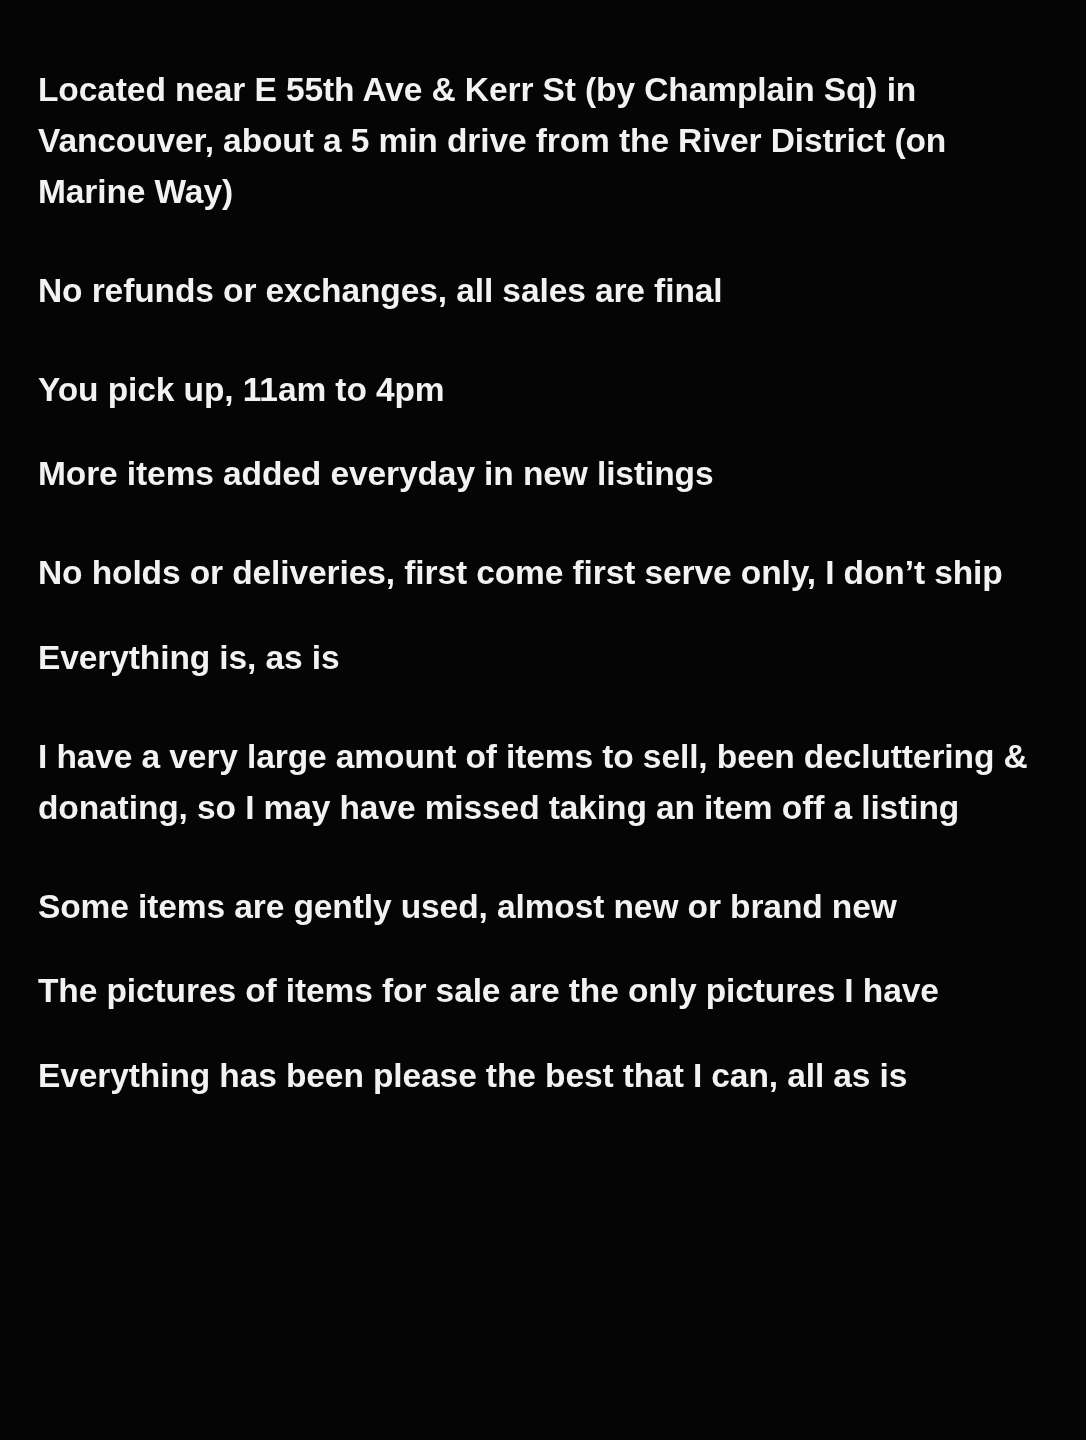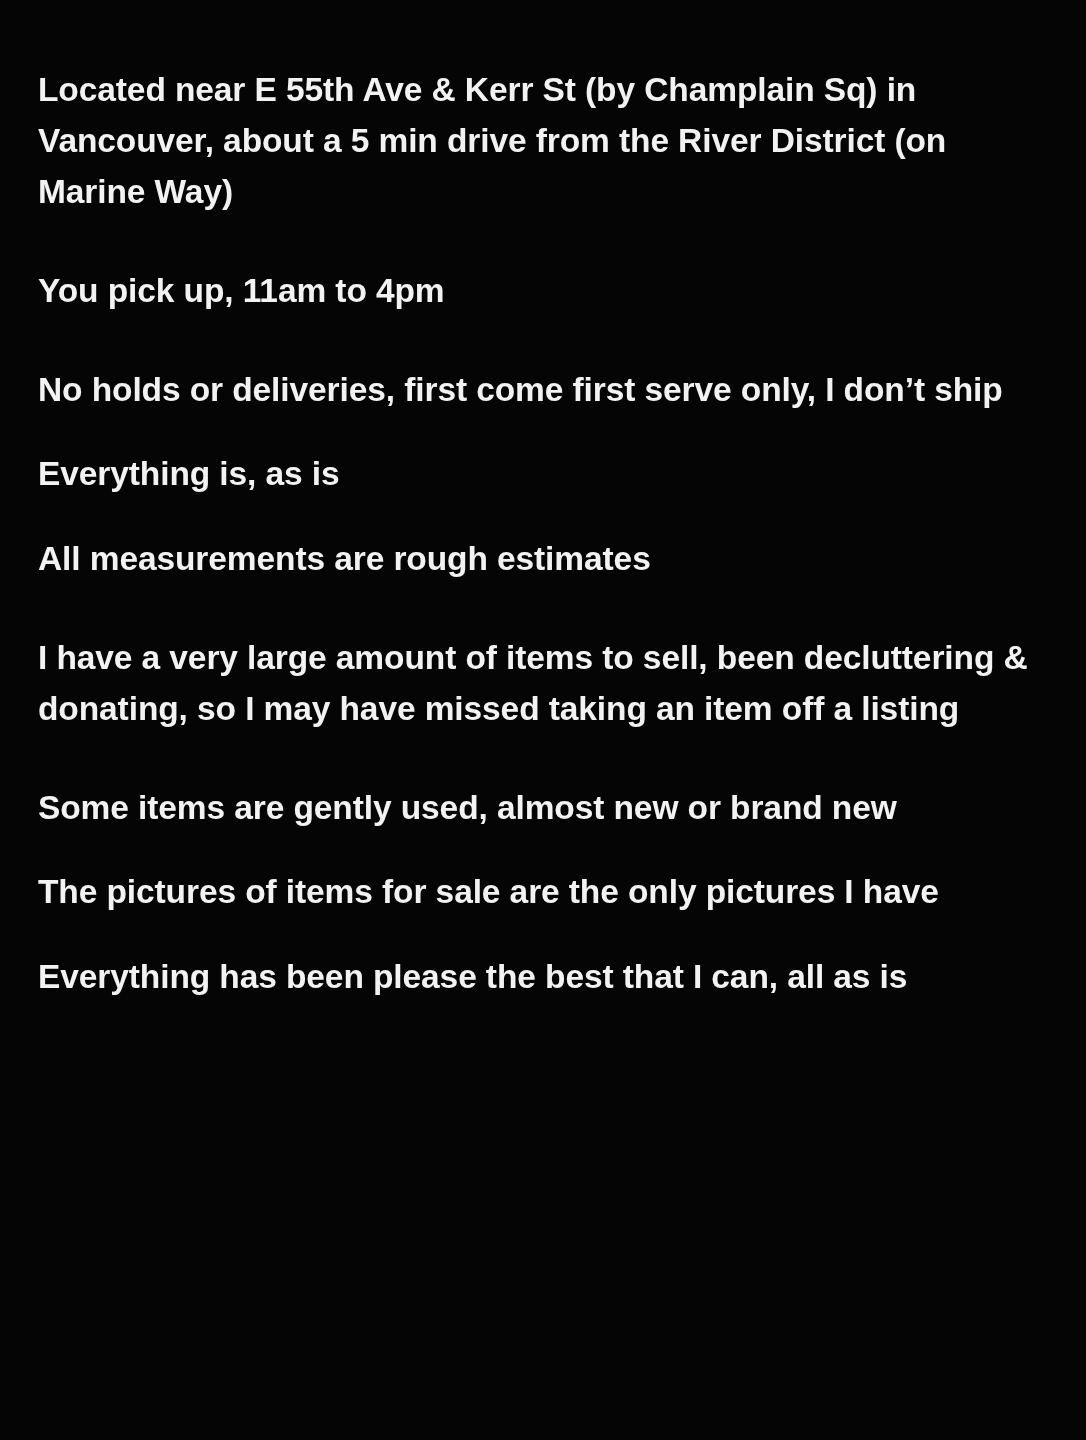--- a/index.html
+++ b/index.html
@@ -43,30 +43,31 @@
 </head>
 <body>
 
 <div class="page" style="background: rgb(5, 5, 5);">
 
   <div class="block">
     <p class="line">Located near E 55th Ave &amp; Kerr St (by Champlain Sq) in Vancouver, about a 5 min drive from the River District (on Marine Way)</p>
   </div>
 
   <div class="block">
+    <p class="line">No refunds or exchanges, all sales are final</p>
   </div>
 
   <div class="block">
     <p class="line"><span>You pick up, </span><span class="underline">11am to 4pm</span></p>
+    <p class="line">More items added everyday in new listings</p>
   </div>
 
   <div class="block">
     <p class="line">No holds or deliveries, first come first serve only, I don’t ship</p>
     <p class="line">Everything is, as is</p>
-    <p class="line">All measurements are rough estimates</p>
   </div>
 
   <div class="block">
     <p class="line">I have a very large amount of items to sell, been decluttering &amp; donating, so I may have missed taking an item off a listing</p>
   </div>
 
   <div class="block">
     <p class="line">Some items are gently used, almost new or brand new</p>
     <p class="line">The pictures of items for sale are the only pictures I have</p>
     <p class="line">Everything has been please the best that I can, all as is</p>

